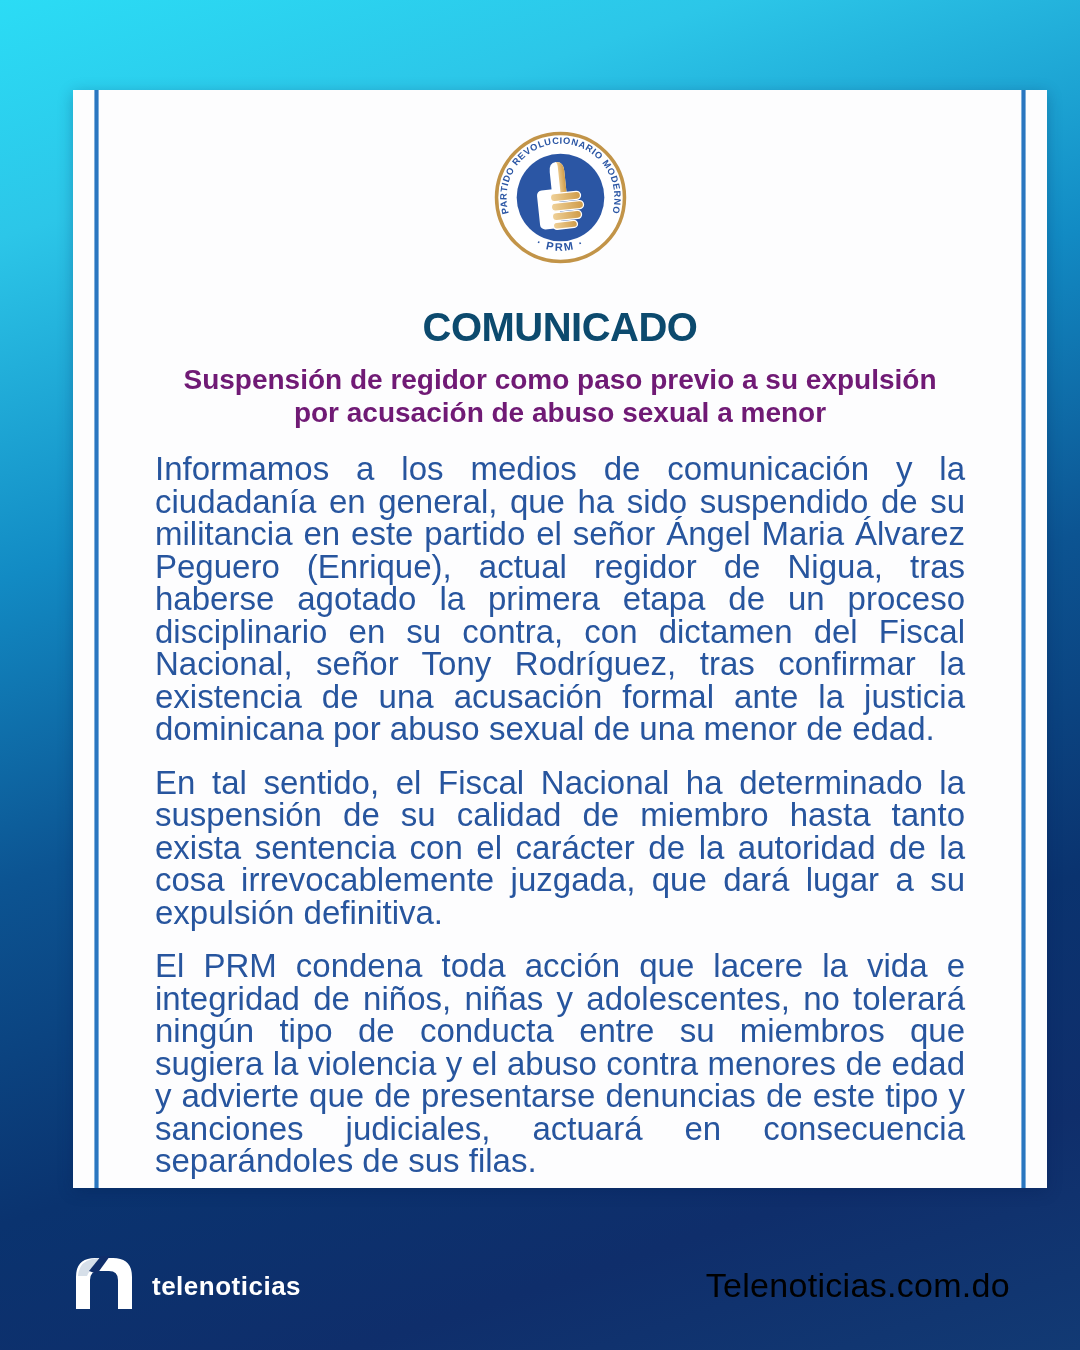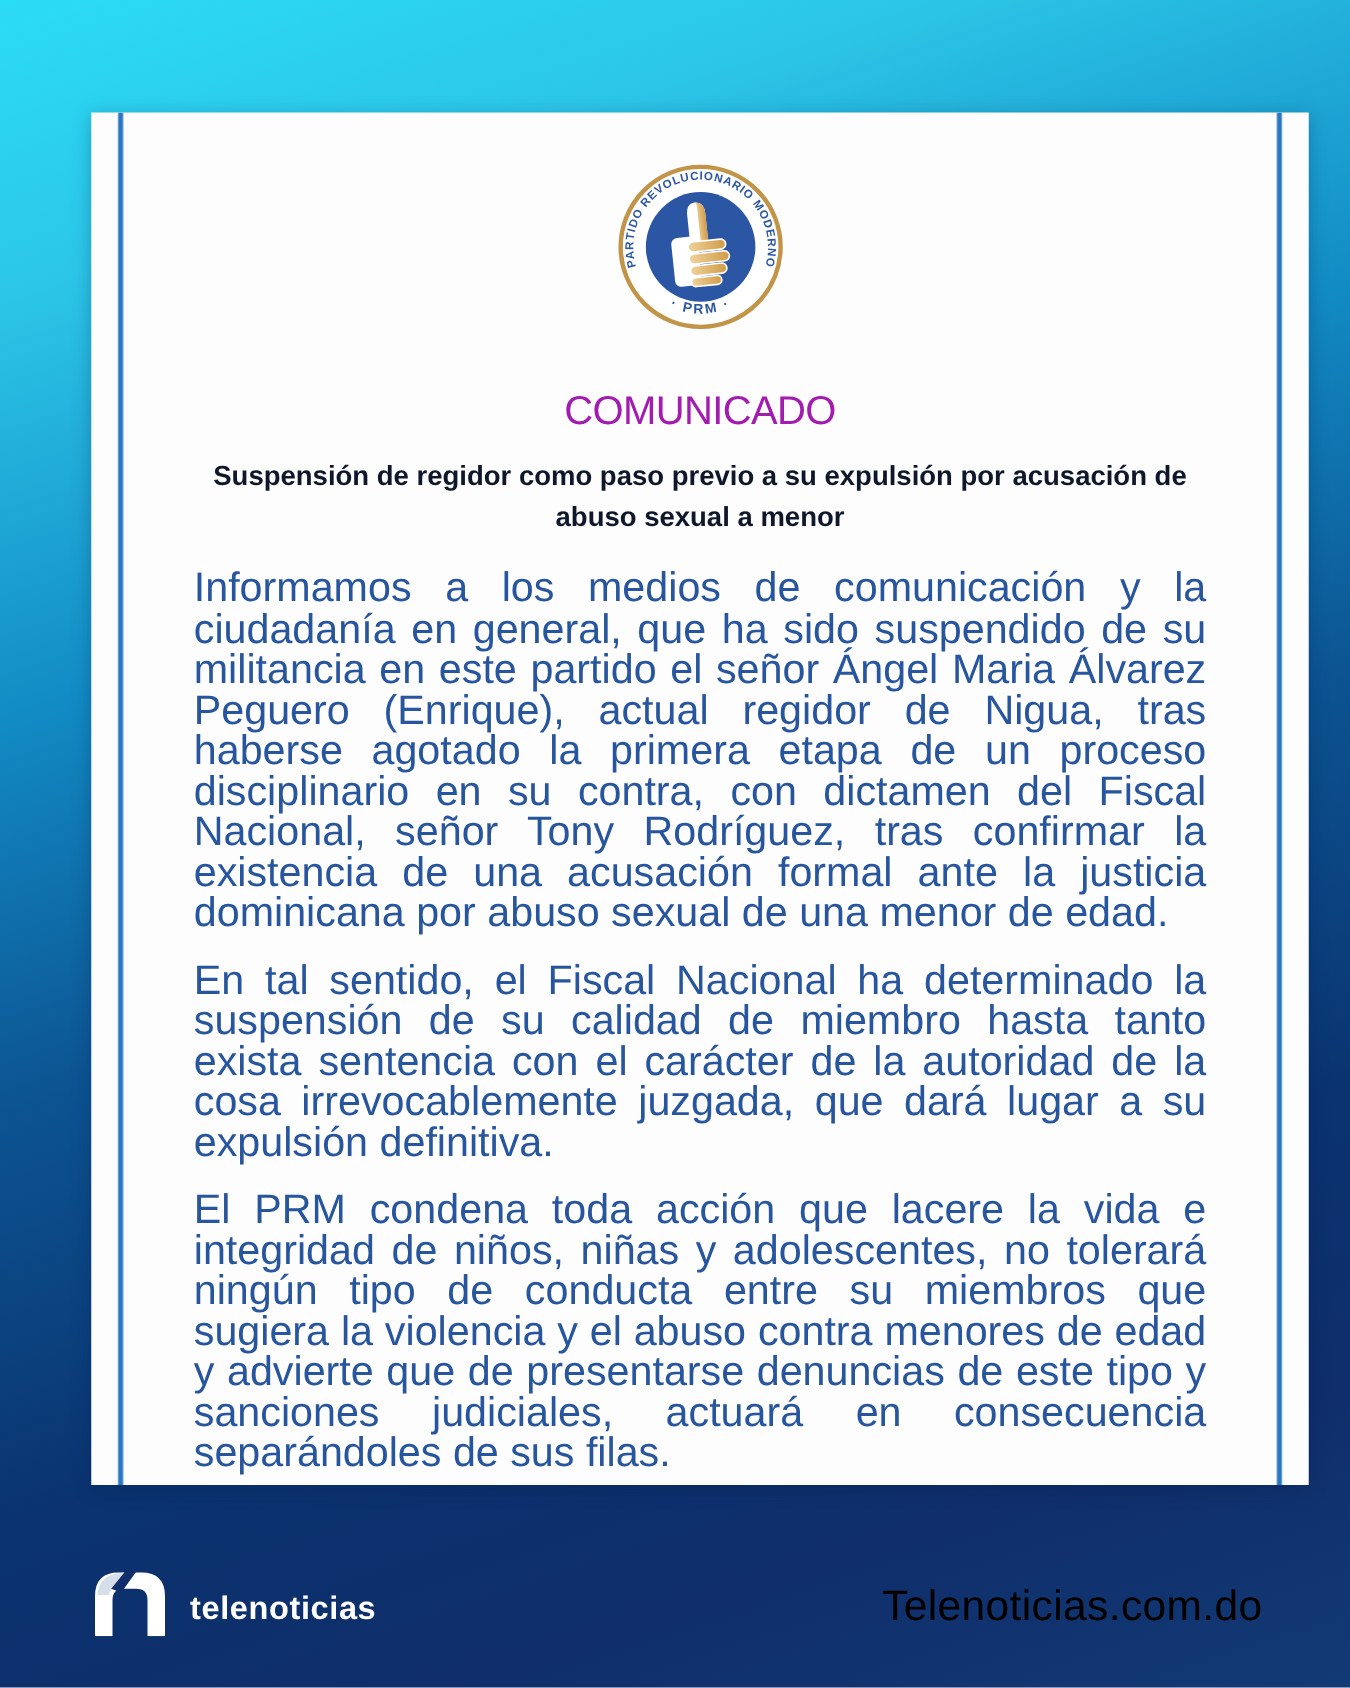--- a/index.html
+++ b/index.html
@@ -30,33 +30,33 @@
   .vline.right { right: 21px; }
 
   .card-content { padding: 39px 82px 0 82px; }
 
   .logo-wrap { text-align: center; }
   .logo-wrap svg { display: inline-block; }
 
   .title {
     margin: 34px 0 0 0;
     text-align: center;
-    font-size: 32px; line-height: 46px;
-    font-weight: normal;
+    font-size: 40px; line-height: 46px;
+    font-weight: bold;
     letter-spacing: -0.5px;
-    color: #a21caf;
+    color: #0c4a6e;
   }
 
   .subtitle {
     margin: 13px auto 17px auto;
     max-width: 800px;
     text-align: center;
-    font-size: 22px; line-height: 33px;
+    font-size: 28px; line-height: 33px;
     font-weight: bold;
-    color: #0f172a;
+    color: #701a75;
   }
 
   .bodytext p {
     margin: 21px 0 0 0;
     text-align: justify;
     font-size: 33px; line-height: 32.5px;
     color: #27559e;
   }
   .bodytext p.first { margin-top: 24px; }
 

